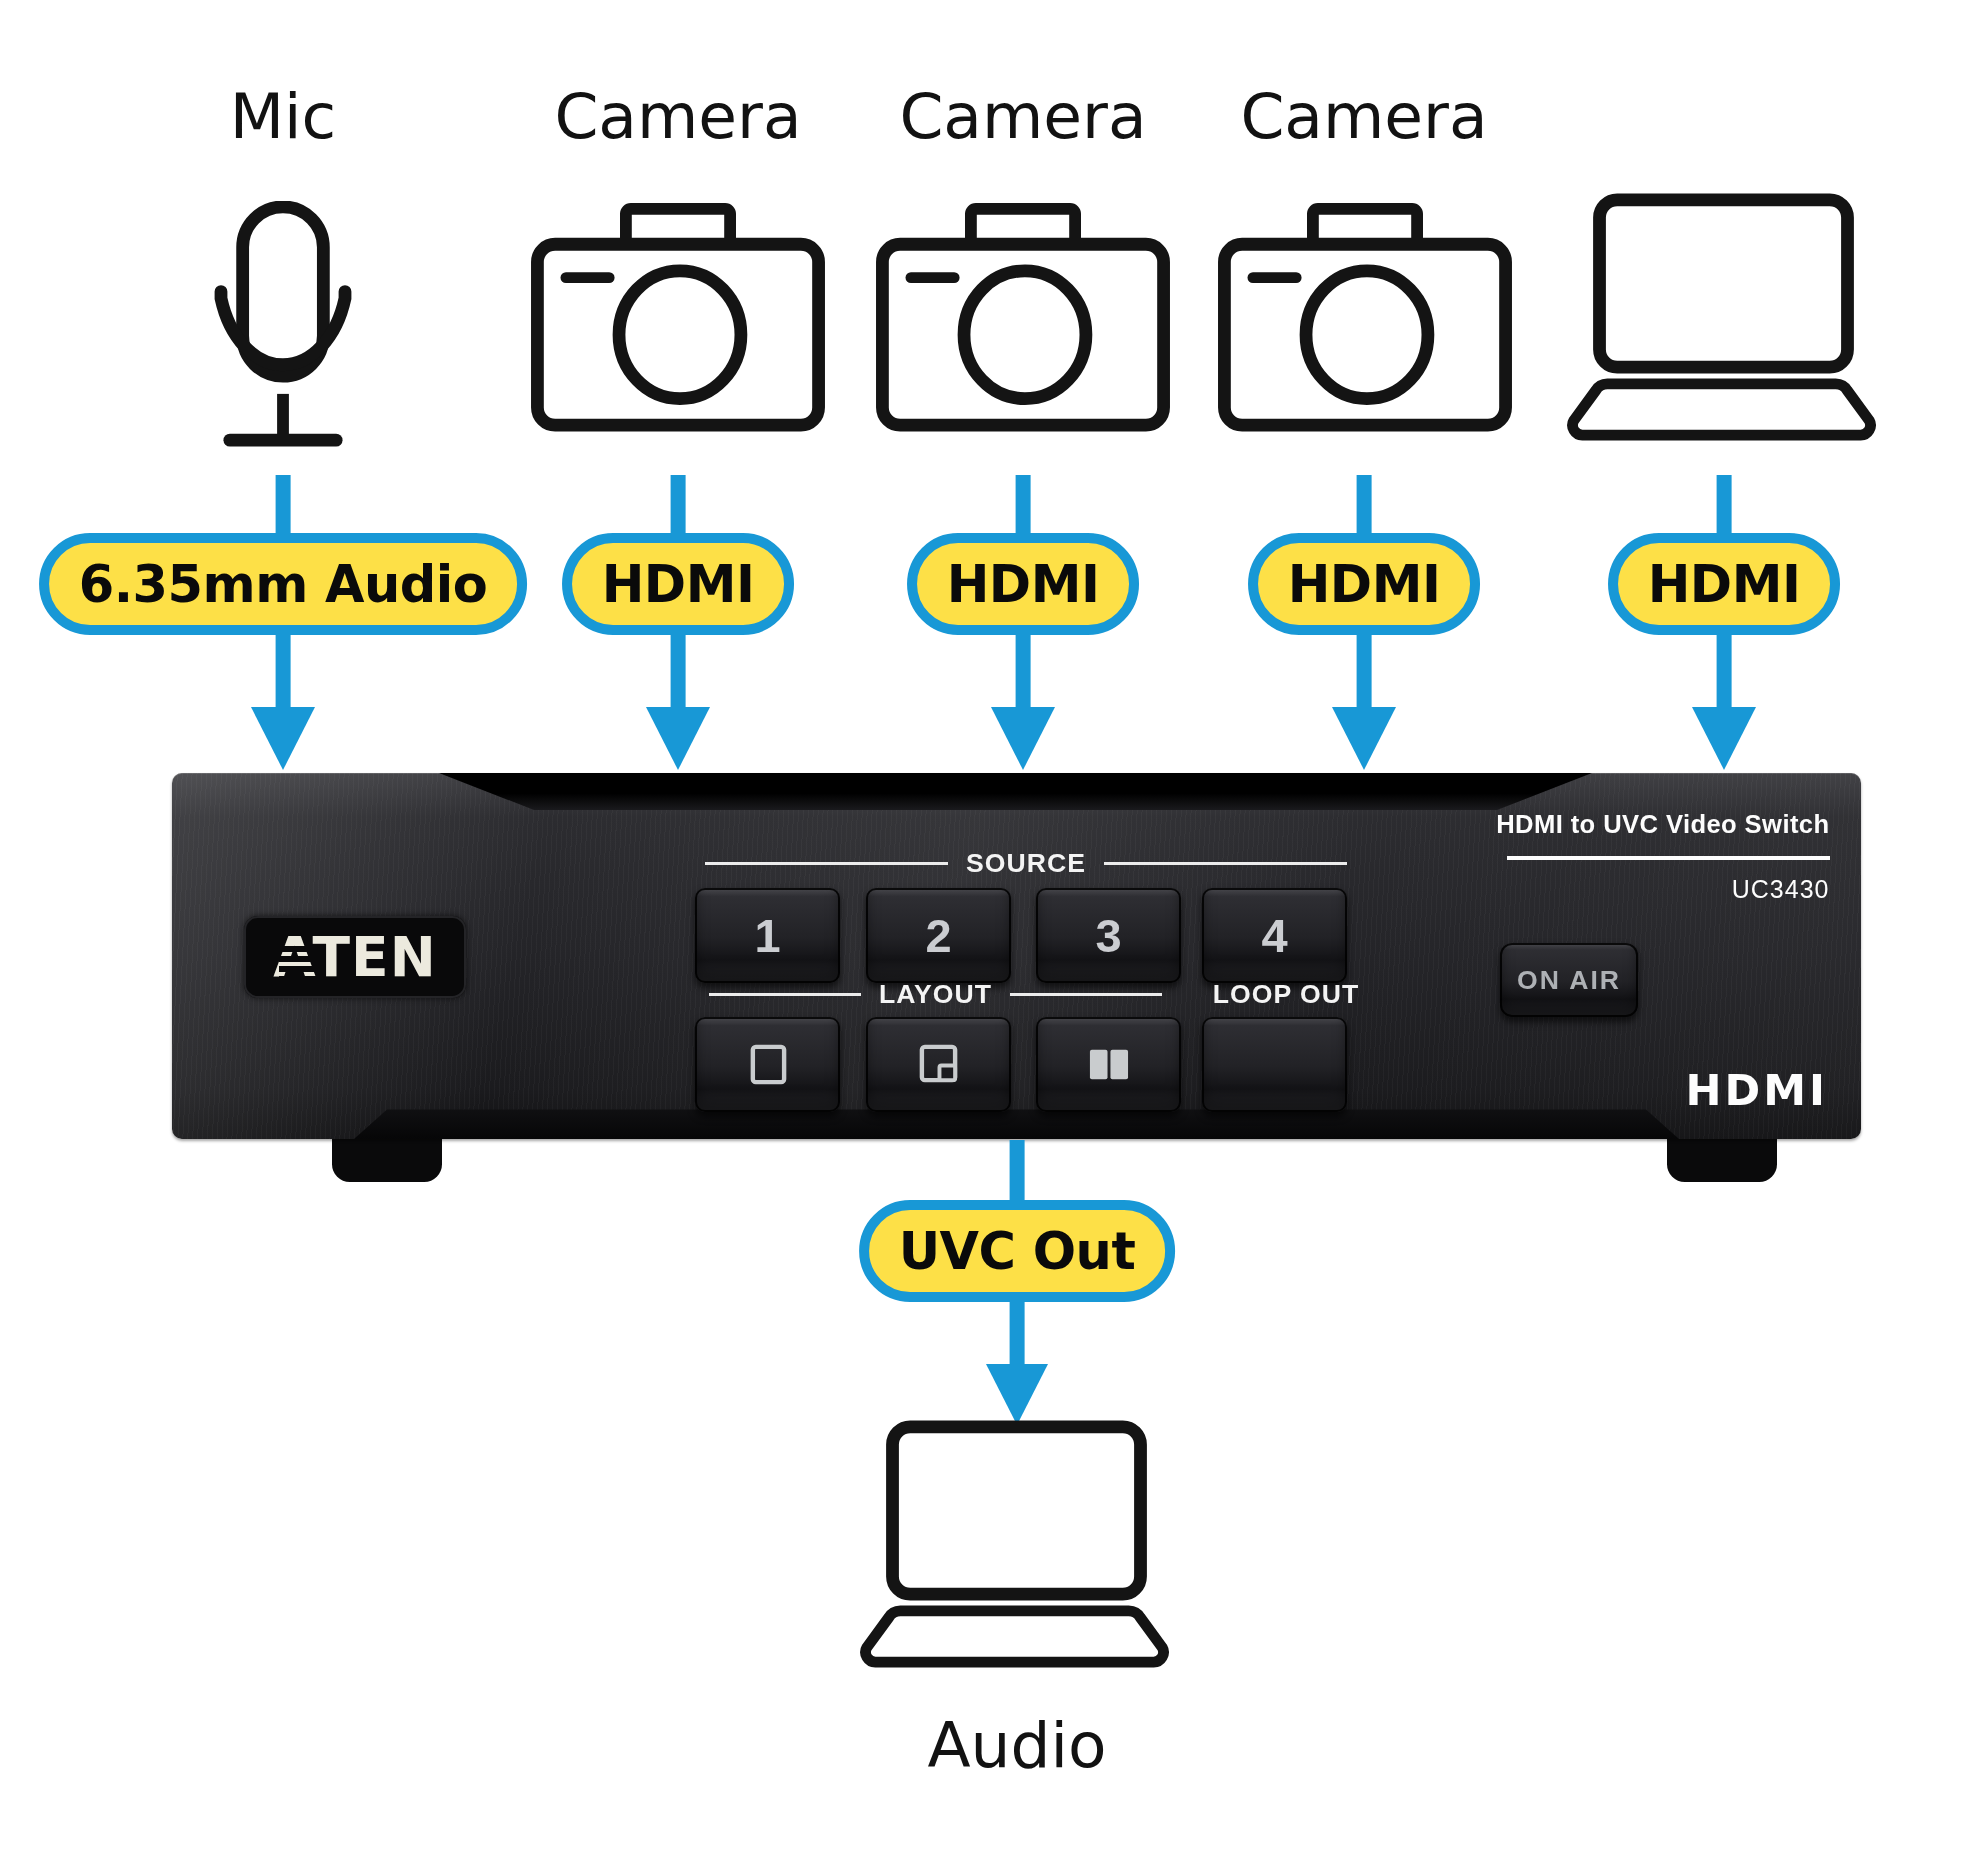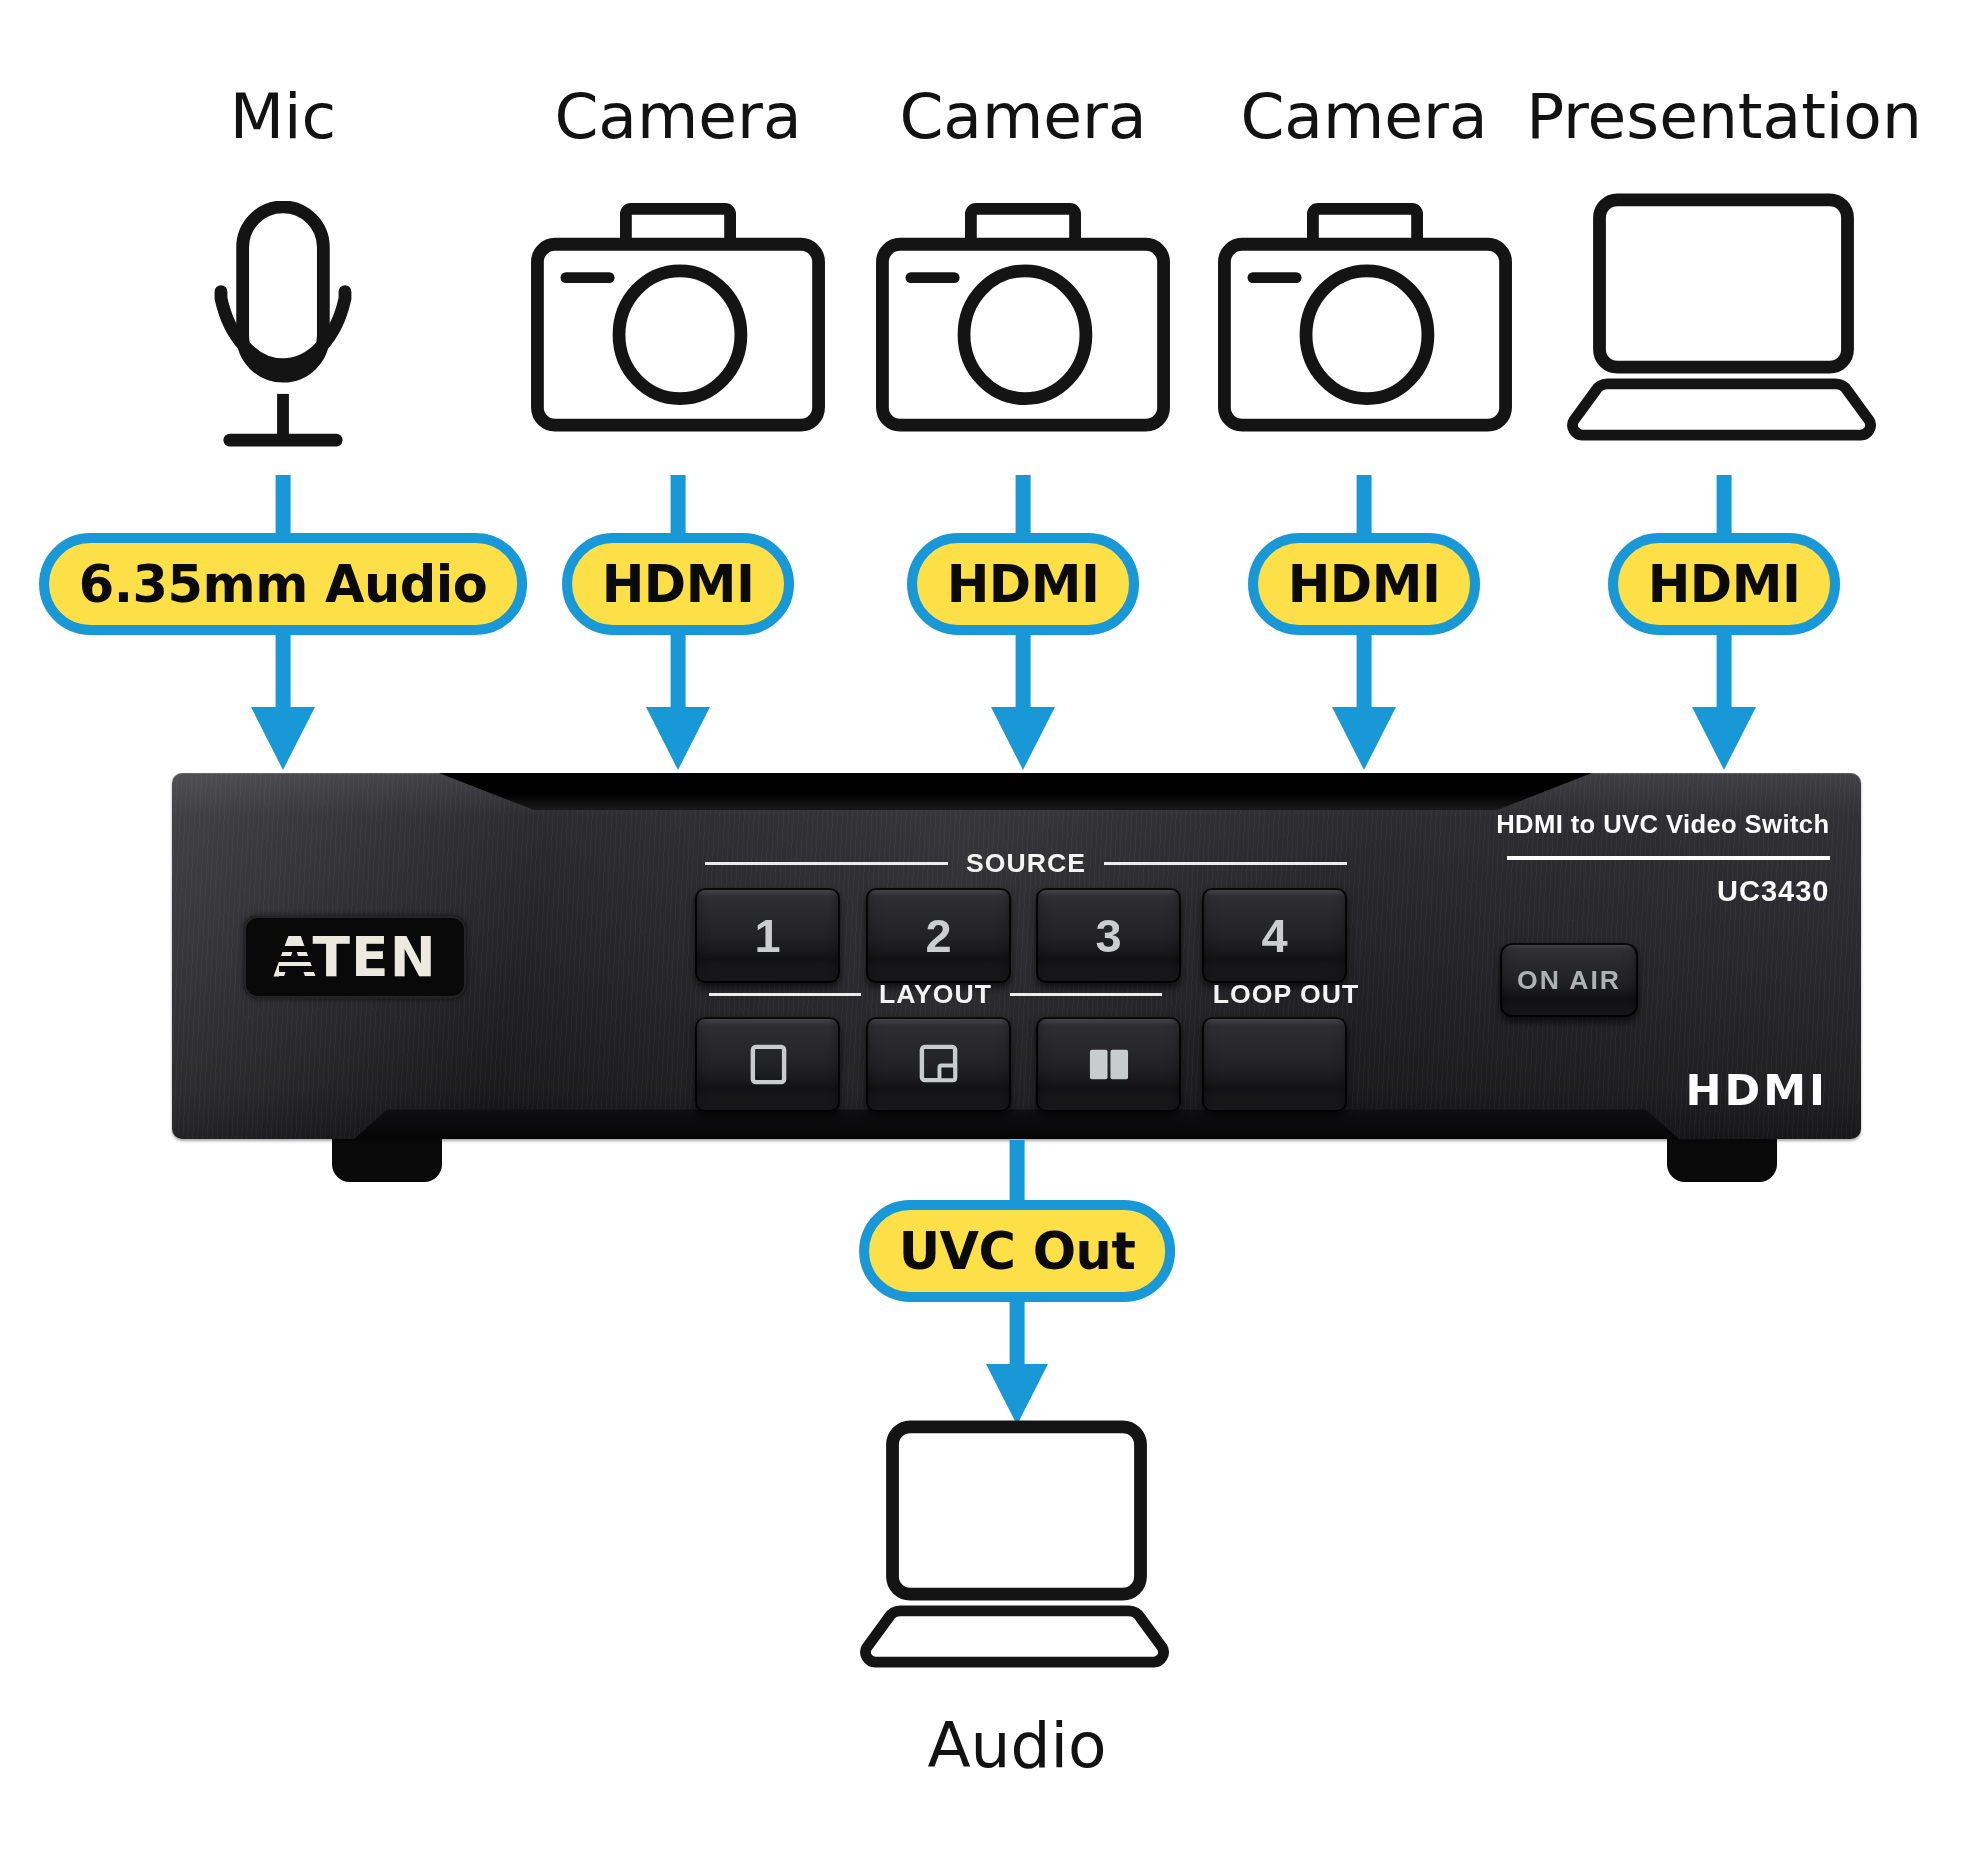--- a/index.html
+++ b/index.html
@@ -55,34 +55,33 @@
     box-shadow:0 4.9px 7.9px rgba(0,0,0,.6), inset 0 0 0 2px rgba(0,0,0,.85), inset 0 -11.8px 13.8px rgba(0,0,0,.5);
     display:flex;align-items:center;justify-content:center;
     color:#cbcdd1;font-family:"Liberation Sans",sans-serif;font-weight:bold;font-size:47px;}
   .btn svg{display:block;}
   .onair{width:138px;height:74px;font-size:26.6px;letter-spacing:2px;color:#aeb1b5;border-radius:12px;}
 
   .titleblock{position:absolute;right:31.5px;top:37px;display:flex;flex-direction:column;align-items:flex-end;
       color:#fdfdfd;font-family:"Liberation Sans",sans-serif;gap:8px;}
   .titleblock .t{font-weight:bold;font-size:25.6px;letter-spacing:0.4px;white-space:nowrap;}
   .titleblock .rule{width:323px;height:3.9px;background:#fdfdfd;margin:8.9px 0 6.9px;}
-  .titleblock .m{font-weight:bold;font-size:29px;letter-spacing:1px;}
+  .titleblock .m{font-weight:normal;font-size:25px;letter-spacing:1px;}
   .hdmibadge{position:absolute;right:33px;top:296px;color:#fdfdfd;font-weight:bold;
       font-size:43px;letter-spacing:3px;line-height:1;font-family:"DejaVu Sans",sans-serif;}
 </style>
 </head>
 <body>
 
 <div class="canvas">
 
   <div class="lbl" style="left:283px;top:85px">Mic</div>
   <div class="lbl" style="left:678px;top:85px">Camera</div>
   <div class="lbl" style="left:1023px;top:85px">Camera</div>
   <div class="lbl" style="left:1364px;top:85px">Camera</div>
-  <div class="lbl" style="left:1724px;top:85px">Presentation</div>
 
   <svg class="icon-svg" style="left:214px;top:201px" width="138" height="248" viewBox="0 0 140 252">
     <rect x="29" y="6" width="82" height="172" rx="41" fill="#fff" stroke="#141414" stroke-width="13"></rect>
     <path d="M7 92 v7 a66 96 0 0 0 126 0 v-7" fill="none" stroke="#141414" stroke-width="13" stroke-linecap="round"></path>
     <line x1="70" y1="196" x2="70" y2="240" stroke="#141414" stroke-width="12"></line>
     <line x1="16" y1="243" x2="124" y2="243" stroke="#141414" stroke-width="13" stroke-linecap="round"></line>
   </svg>
 
   <svg class="icon-svg" style="left:530px;top:201px" width="296" height="232" viewBox="0 0 300 236">
     <rect x="97" y="8" width="106" height="52" rx="5" fill="#fff" stroke="#141414" stroke-width="12"></rect>

